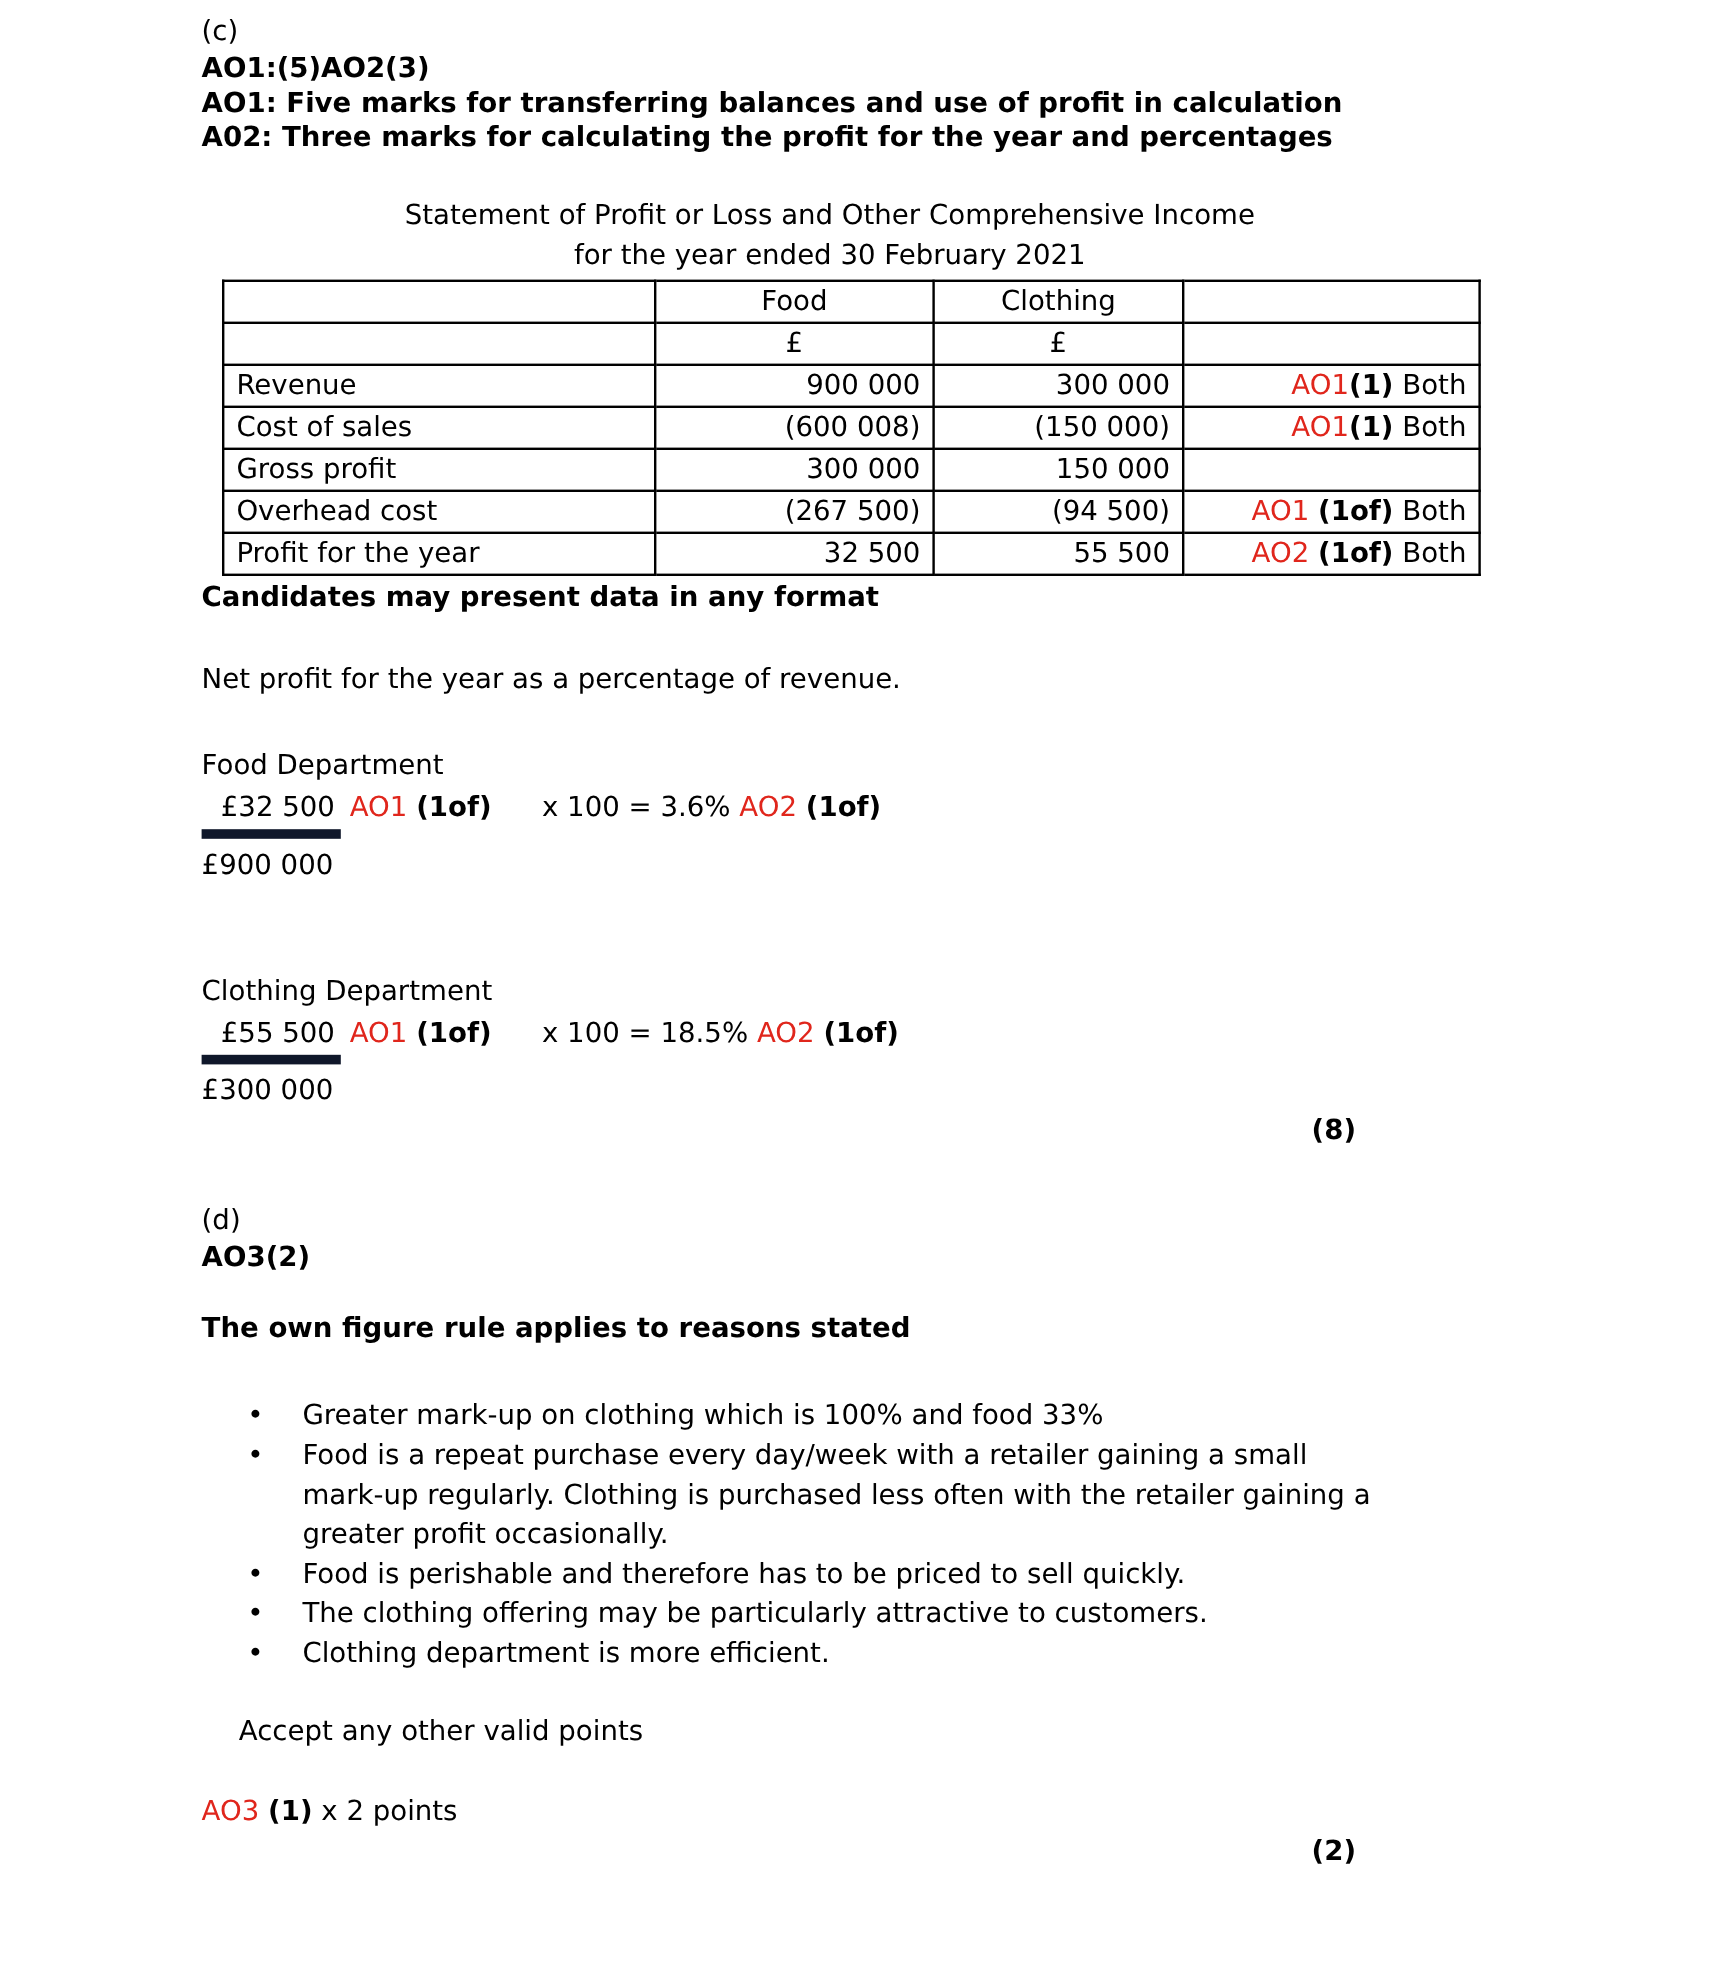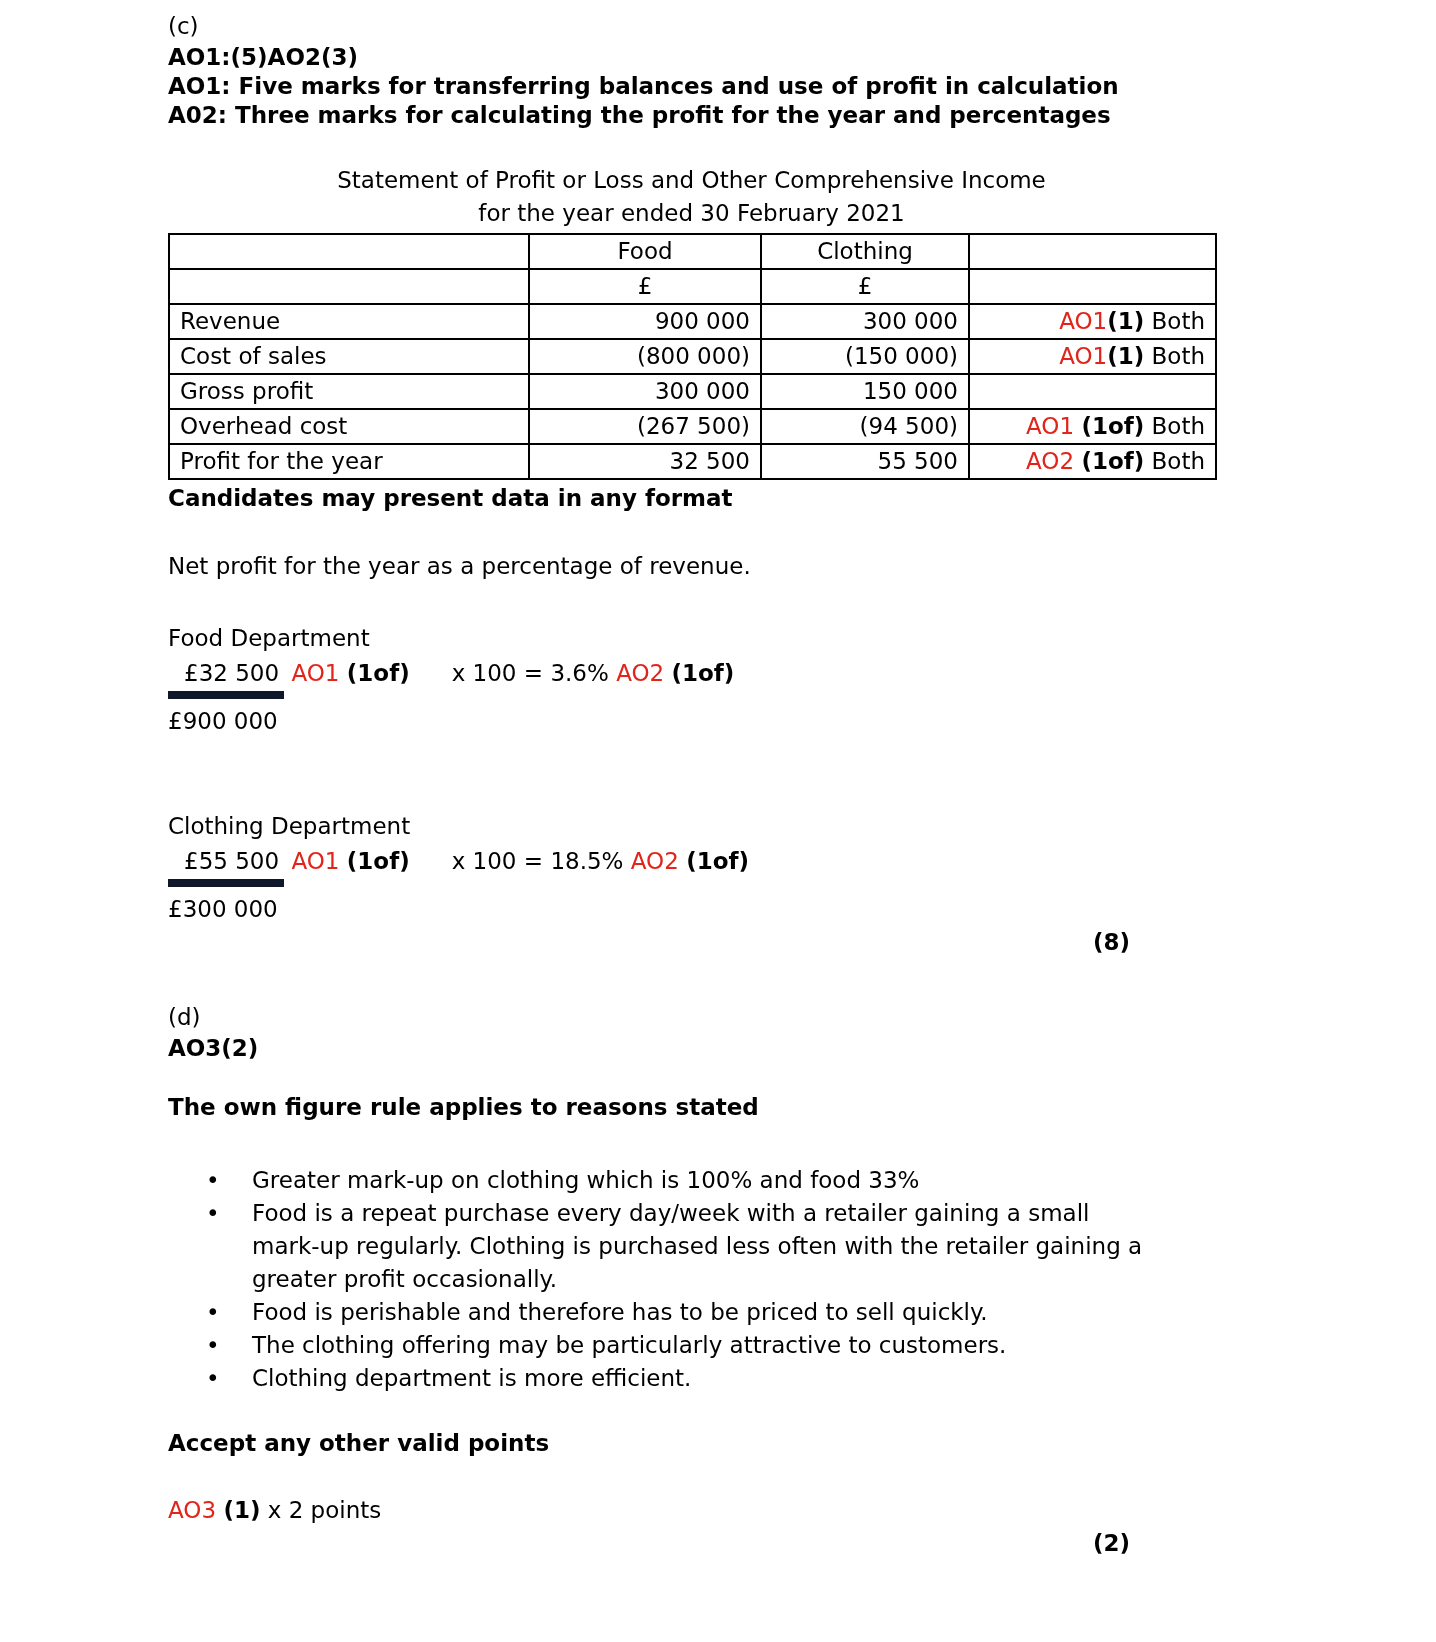--- a/index.html
+++ b/index.html
@@ -16,20 +16,21 @@
   .tight { line-height: 29px; font-weight: bold; white-space: nowrap; }
   .red { color: var(--red, #e0261c); }
 
   .title-block { text-align: center; margin-top: 34px; line-height: 33px; }
 
   .pl-table {
     border-collapse: collapse;
     table-layout: fixed;
     width: 1047px;
     margin-top: 3px;
+    margin-left: 17px;
   }
   .pl-table td {
     border: 2px solid #000;
     height: 29px;
     padding: 0 10px;
     overflow: hidden;
     white-space: nowrap;
   }
   col.w1 { width: 360px; }
   col.w2 { width: 232px; }
@@ -55,21 +56,21 @@
 
   .marks-right { text-align: right; font-weight: bold; padding-right: 85px; }
 
   .section-d-label { margin-top: 42px; }
   .own-figure { margin-top: 28px; font-weight: bold; white-space: nowrap; }
 
   .bullets { list-style: none; margin: 40px 0 0 0; padding: 0; width: 990px; }
   .bullets li { position: relative; padding-left: 84px; }
   .bullets li::before { content: "\2022"; position: absolute; left: 38px; top: 0; }
 
-  .accept { margin-top: 32px; font-weight: bold; }
+  .accept { margin-top: 32px; font-weight: normal; margin-left: 31px; }
   .award { margin-top: 34px; }
 </style>
 </head>
 <body>
 
 <div class="page">
 
   <div>(c)</div>
   <div class="tight">AO1:(5)AO2(3)</div>
   <div class="tight">AO1: Five marks for transferring balances and use of profit in calculation</div>
@@ -101,21 +102,21 @@
         <td></td>
       </tr>
       <tr>
         <td>Revenue</td>
         <td class="num">900 000</td>
         <td class="num">300 000</td>
         <td class="mark"><span class="red">AO1</span><b>(1)</b><span> Both</span></td>
       </tr>
       <tr>
         <td>Cost of sales</td>
-        <td class="num">(800 000)</td>
+        <td class="num">(600 008)</td>
         <td class="num">(150 000)</td>
         <td class="mark"><span class="red">AO1</span><b>(1)</b><span> Both</span></td>
       </tr>
       <tr>
         <td>Gross profit</td>
         <td class="num">300 000</td>
         <td class="num">150 000</td>
         <td class="mark"><span class="red"></span><b></b><span></span></td>
       </tr>
       <tr>

